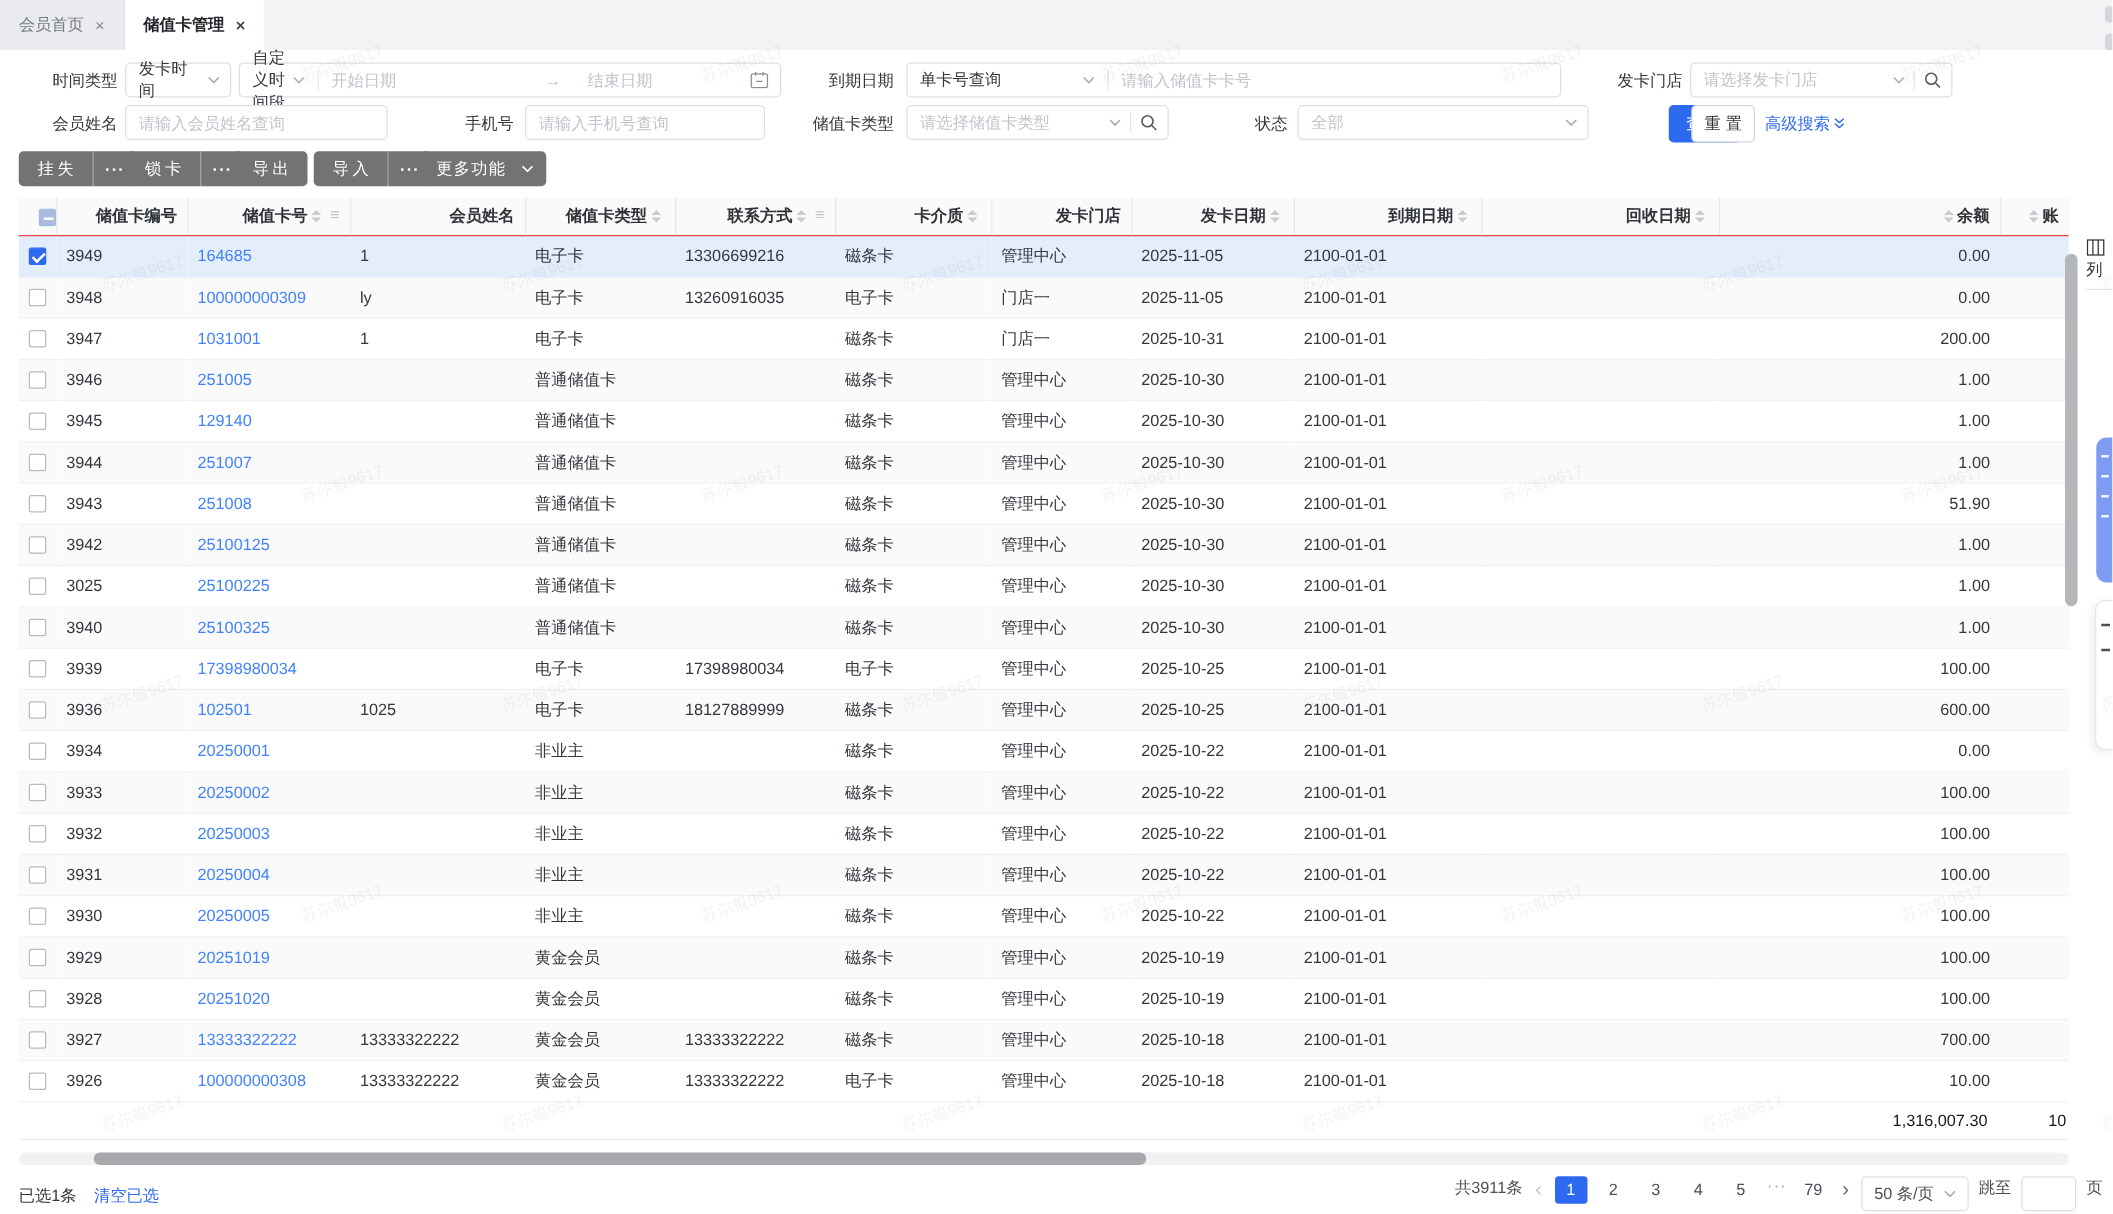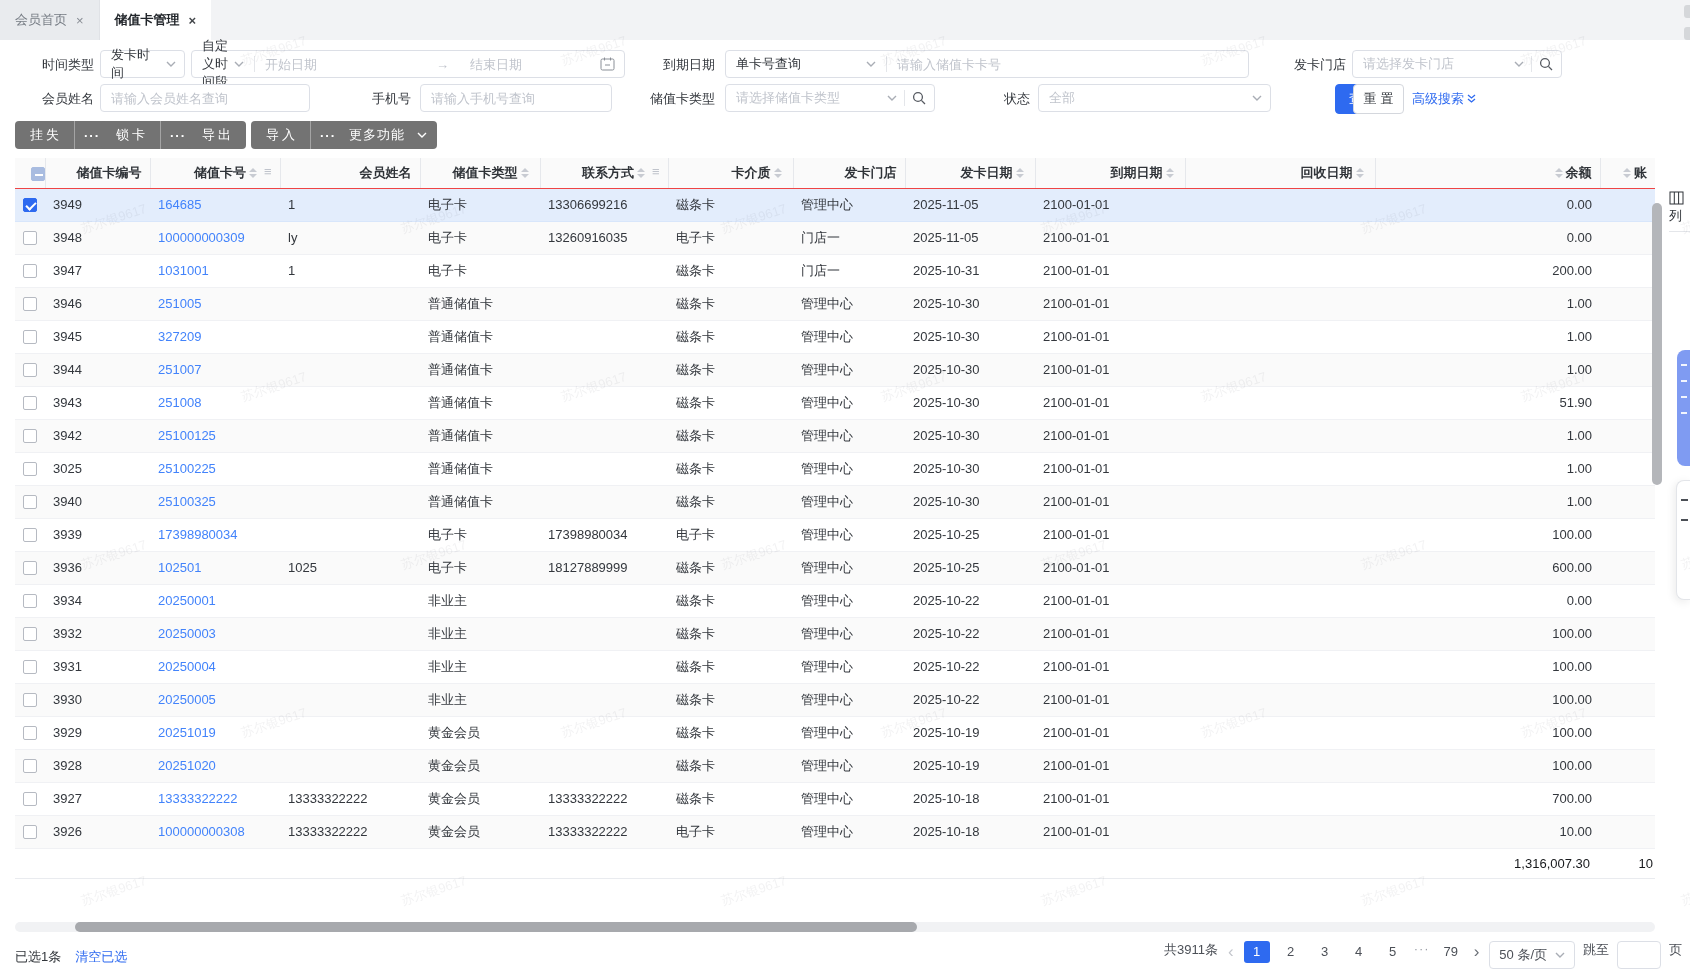--- a/index.html
+++ b/index.html
@@ -372,21 +372,21 @@
           <td class="c-store">管理中心</td>
           <td class="c-issue_date">2025-10-30</td>
           <td class="c-expire_date">2100-01-01</td>
           <td class="c-recycle_date"></td>
           <td class="c-balance">1.00</td>
           <td class="c-extra"></td>
         </tr>
         <tr class="trow">
           <td style="padding: 0px 0px 0px 8px;"><span class="cb"></span></td>
           <td class="c-id">3945</td>
-          <td class="c-card_no"><span class="lnk">327209</span></td>
+          <td class="c-card_no"><span class="lnk">129140</span></td>
           <td class="c-member"></td>
           <td class="c-card_type">普通储值卡</td>
           <td class="c-contact"></td>
           <td class="c-medium">磁条卡</td>
           <td class="c-store">管理中心</td>
           <td class="c-issue_date">2025-10-30</td>
           <td class="c-expire_date">2100-01-01</td>
           <td class="c-recycle_date"></td>
           <td class="c-balance">1.00</td>
           <td class="c-extra"></td>
@@ -502,20 +502,35 @@
           <td class="c-card_no"><span class="lnk">20250001</span></td>
           <td class="c-member"></td>
           <td class="c-card_type">非业主</td>
           <td class="c-contact"></td>
           <td class="c-medium">磁条卡</td>
           <td class="c-store">管理中心</td>
           <td class="c-issue_date">2025-10-22</td>
           <td class="c-expire_date">2100-01-01</td>
           <td class="c-recycle_date"></td>
           <td class="c-balance">0.00</td>
+          <td class="c-extra"></td>
+        </tr>
+        <tr class="trow">
+          <td style="padding: 0px 0px 0px 8px;"><span class="cb"></span></td>
+          <td class="c-id">3933</td>
+          <td class="c-card_no"><span class="lnk">20250002</span></td>
+          <td class="c-member"></td>
+          <td class="c-card_type">非业主</td>
+          <td class="c-contact"></td>
+          <td class="c-medium">磁条卡</td>
+          <td class="c-store">管理中心</td>
+          <td class="c-issue_date">2025-10-22</td>
+          <td class="c-expire_date">2100-01-01</td>
+          <td class="c-recycle_date"></td>
+          <td class="c-balance">100.00</td>
           <td class="c-extra"></td>
         </tr>
         <tr class="trow">
           <td style="padding: 0px 0px 0px 8px;"><span class="cb"></span></td>
           <td class="c-id">3932</td>
           <td class="c-card_no"><span class="lnk">20250003</span></td>
           <td class="c-member"></td>
           <td class="c-card_type">非业主</td>
           <td class="c-contact"></td>
           <td class="c-medium">磁条卡</td>

